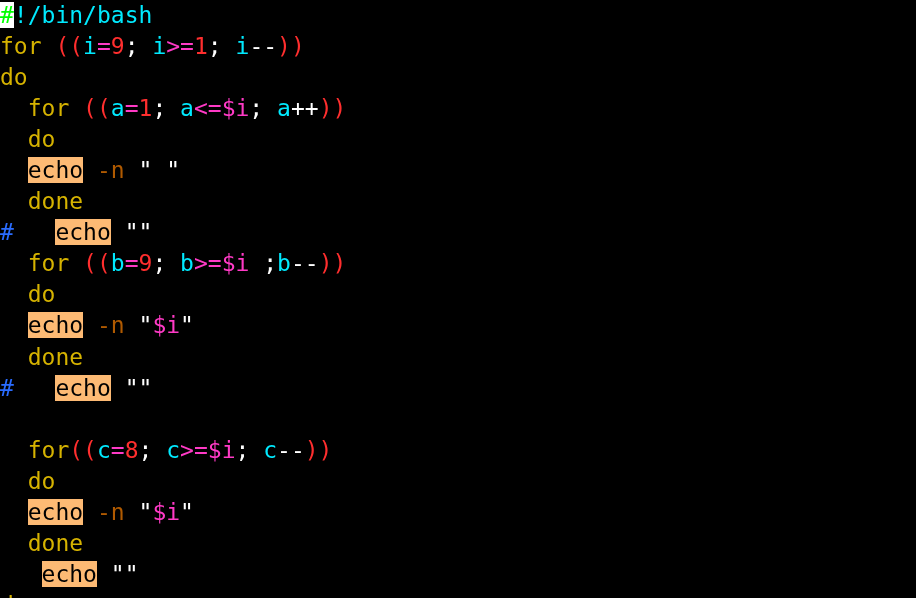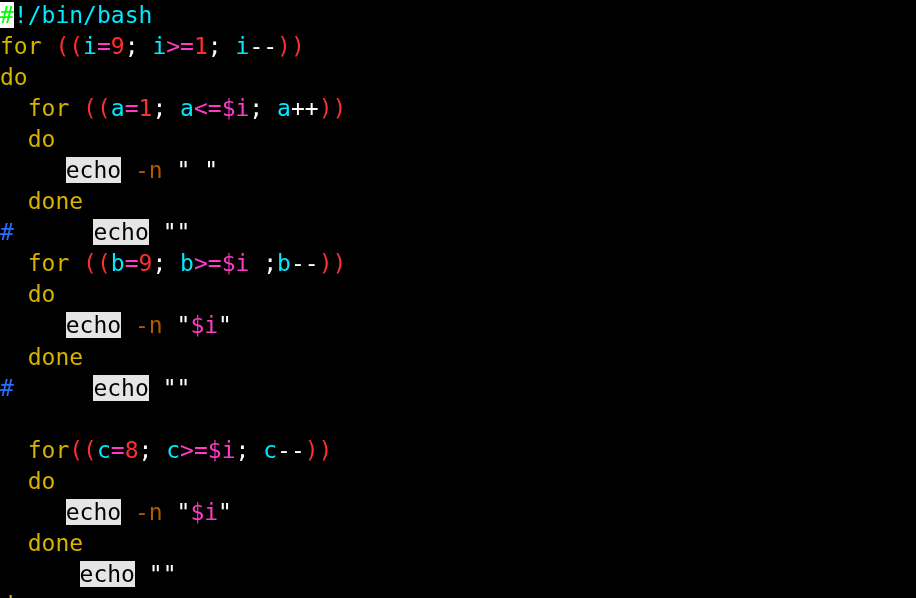--- a/index.html
+++ b/index.html
@@ -16,21 +16,21 @@
     font-family: "DejaVu Sans Mono", "Liberation Mono", "Consolas", monospace;
     font-size: 23px;
     line-height: 1.35;
     white-space: pre;
     color: #ffffff;
   }
   .tok {
     white-space: pre;
   }
   .c-yellow   { color: #d6b300; margin-top: 8px; }
-  .c-yellowbg { color: #000000; background: #e5e5e5; margin-left: 38px; }
+  .c-yellowbg { color: #000000; background: #fdba74; }
   .c-cyan     { color: #00eaff; }
   .c-magenta  { color: #ff3ac6; }
   .c-red      { color: #ff2e2e; }
   .c-blue     { color: #2a6cff; }
   .c-brown    { color: #b05a00; }
   .c-white    { color: #ffffff; }
   .cursor-green { color: #00ff00; background: #ffffff; }
 </style>
 </head>
 <body>

